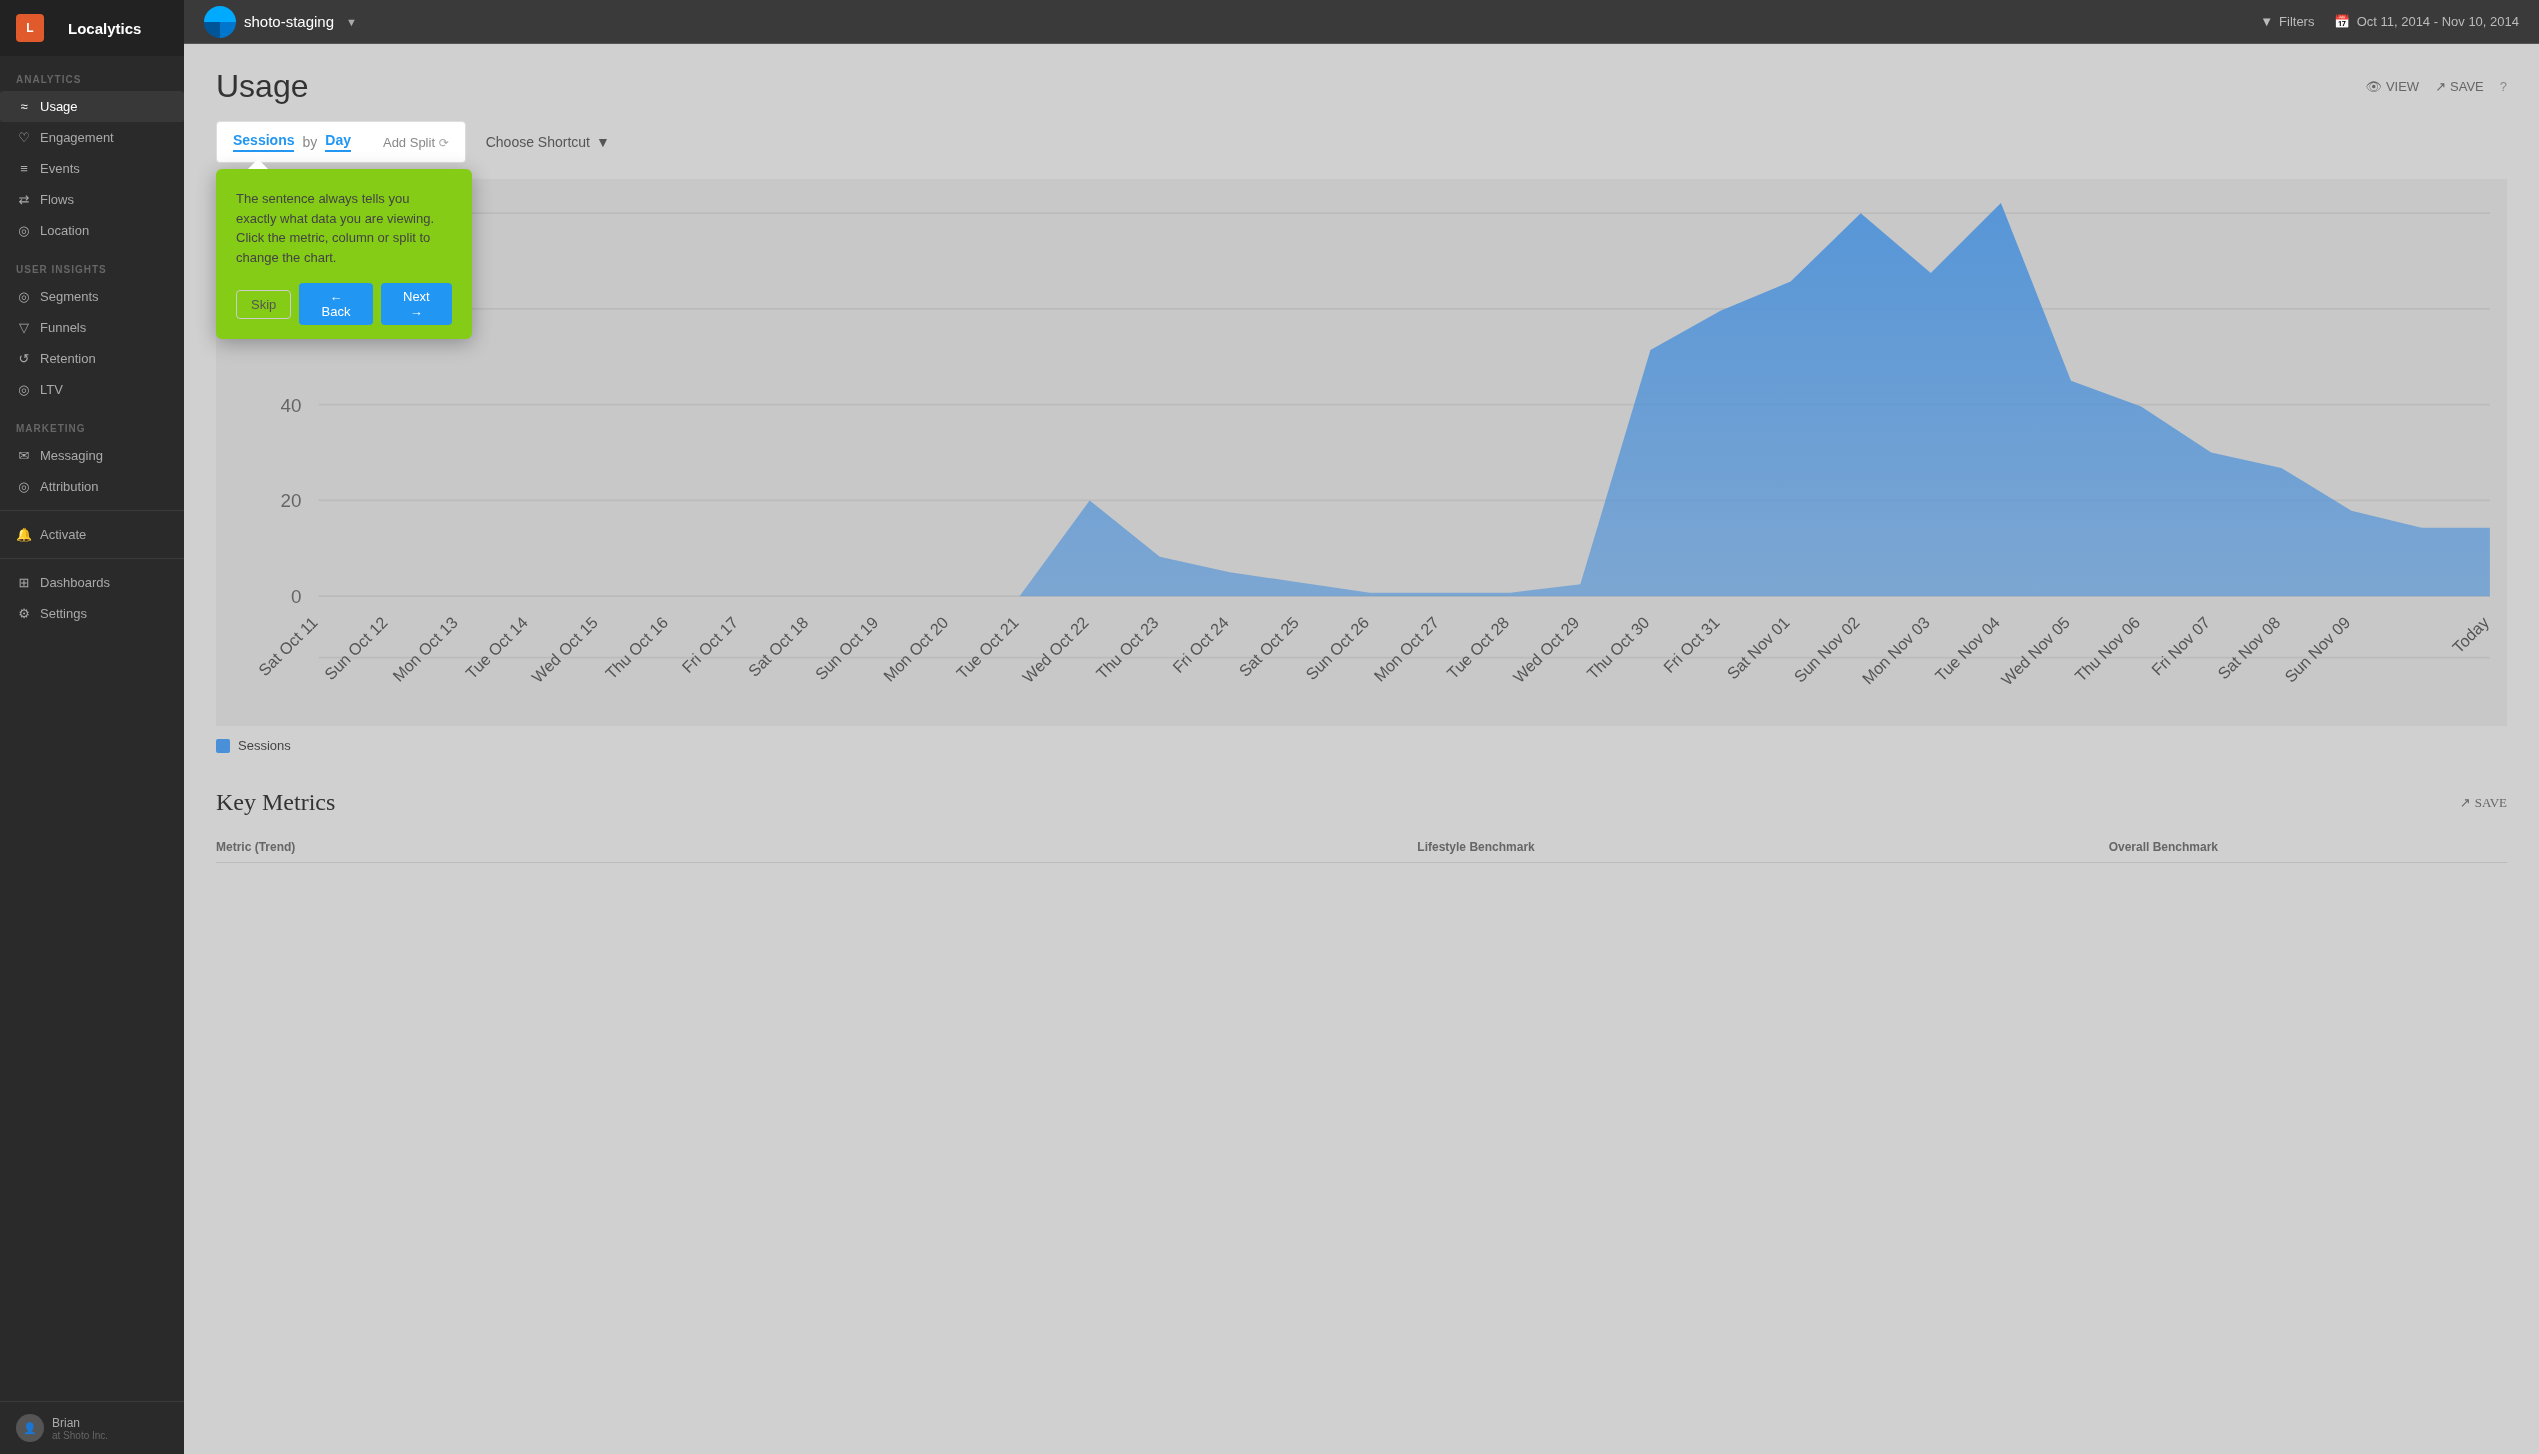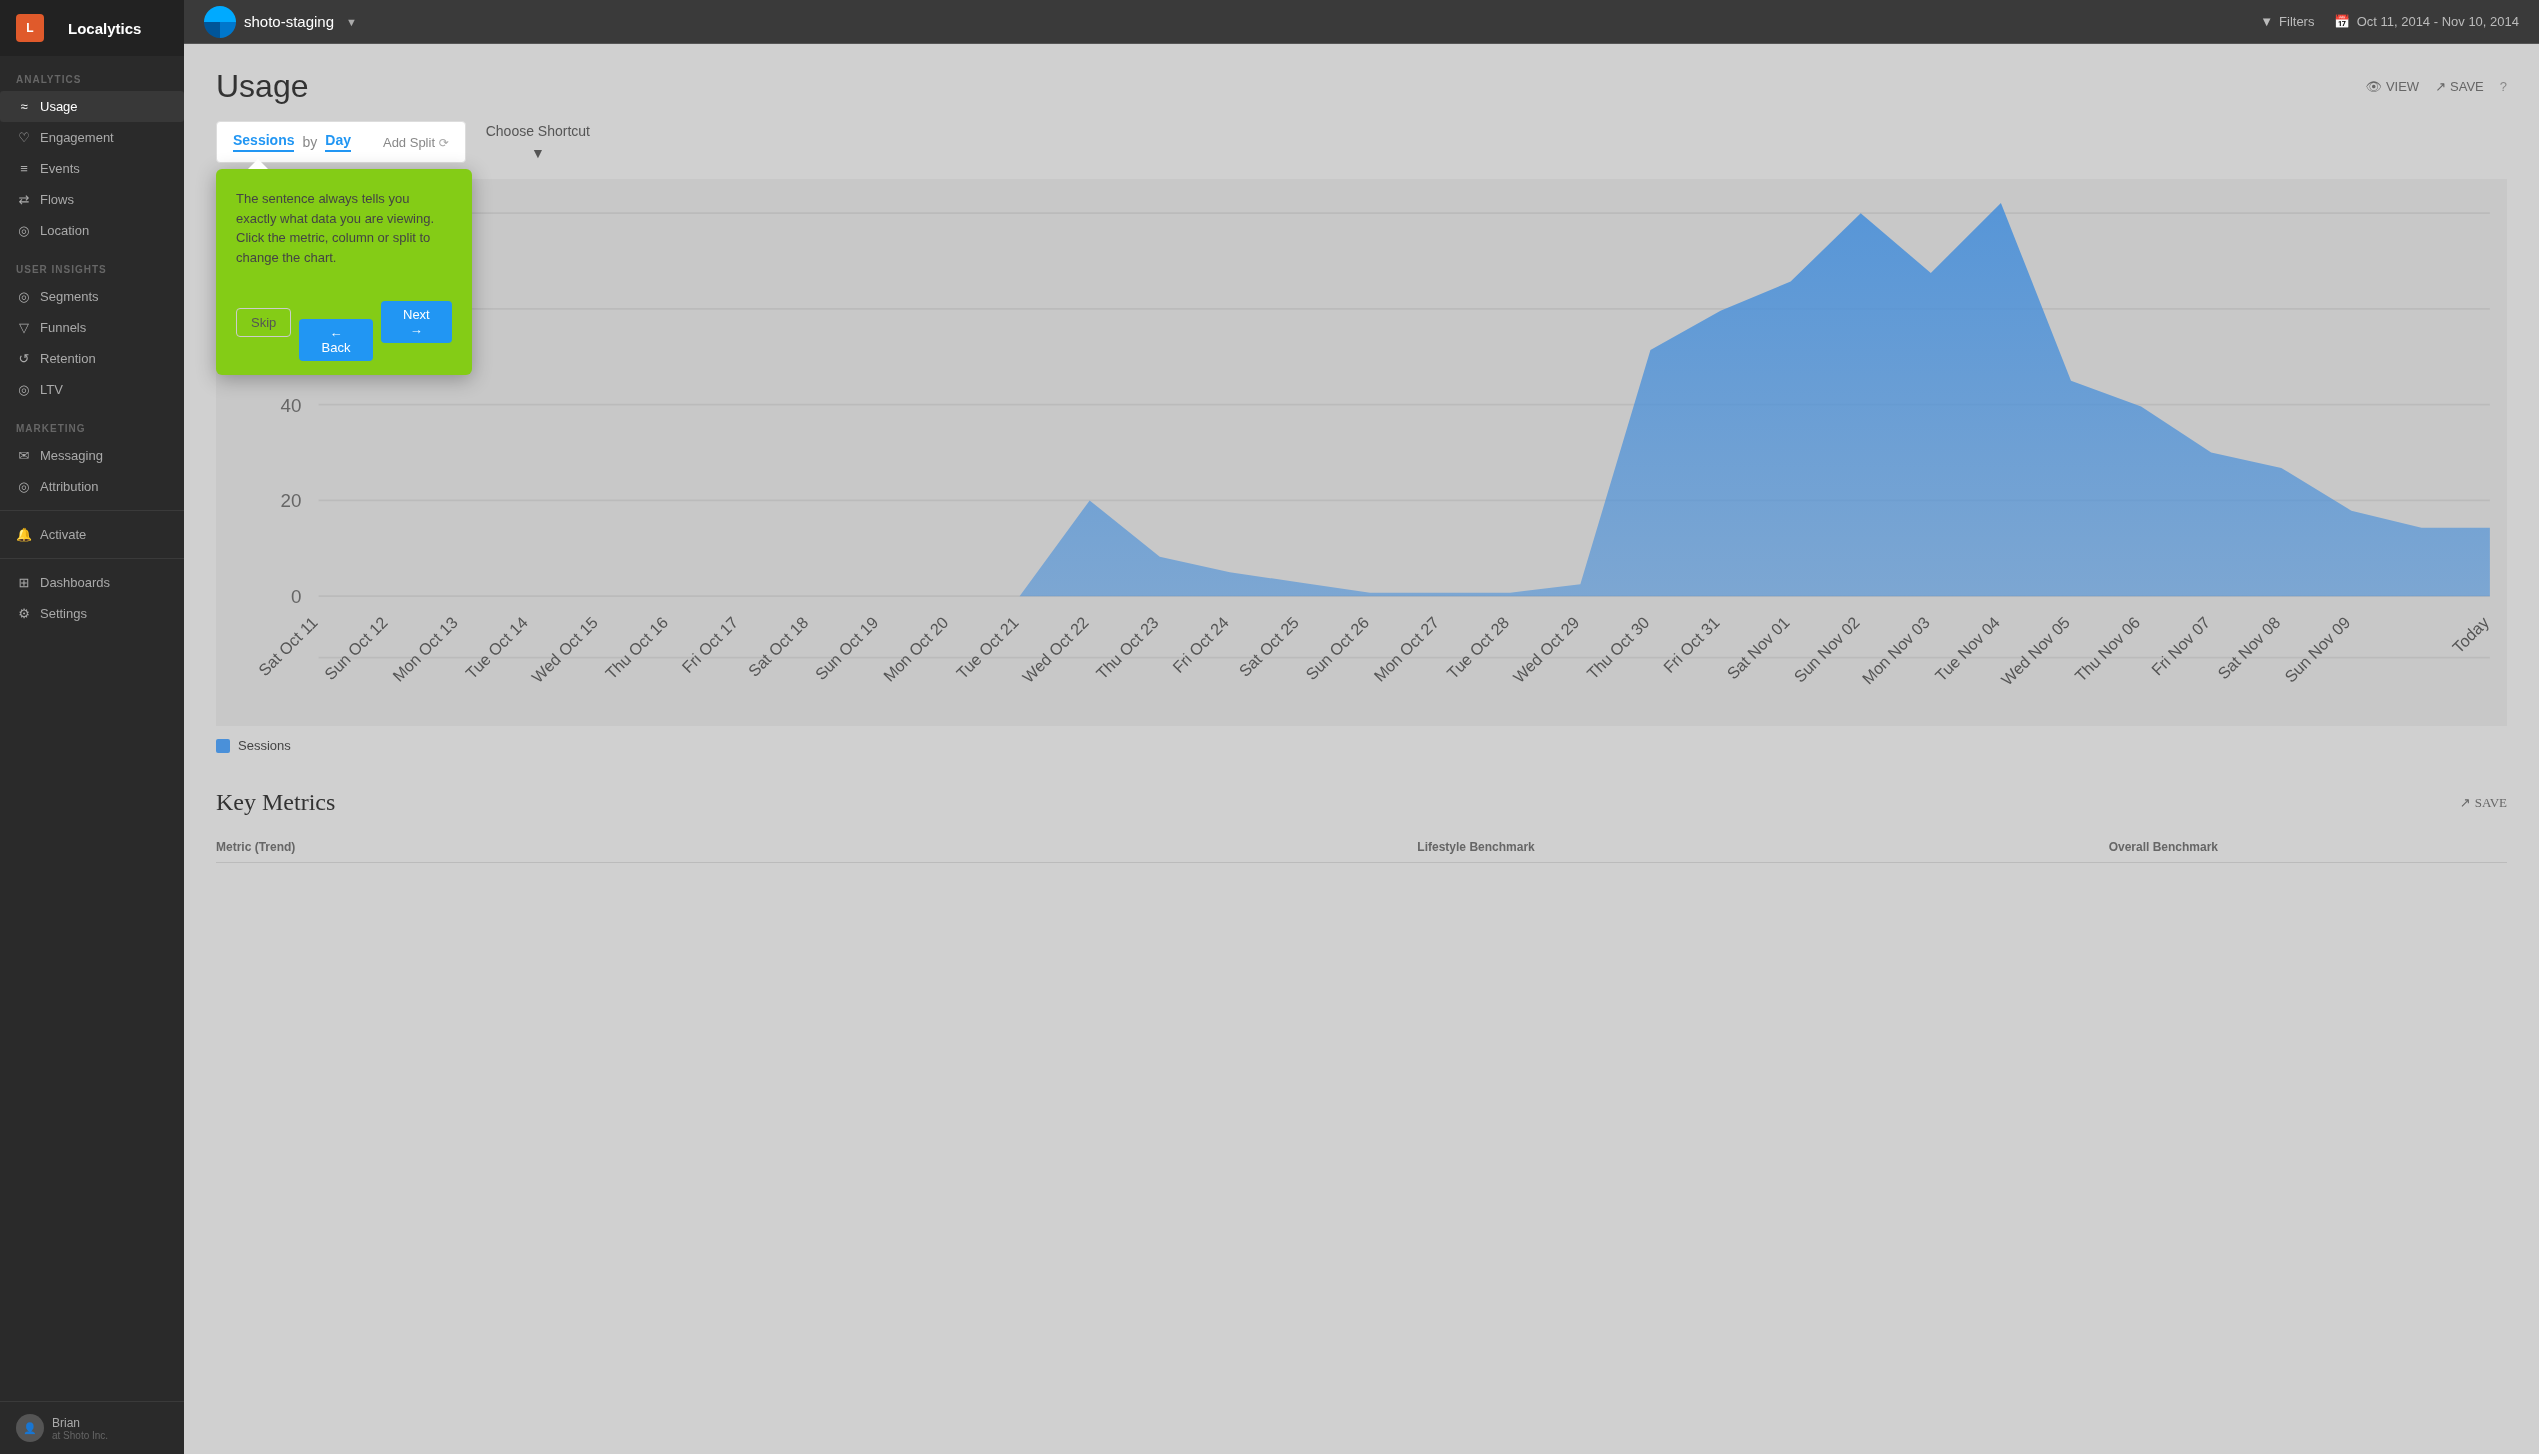--- a/index.html
+++ b/index.html
@@ -146,21 +146,20 @@
     .sentence-add { color: #888; font-size: 13px; margin-left: 24px; cursor: pointer; }
     .sentence-split-icon { color: #aaa; font-size: 12px; }
 
     .choose-shortcut {
       display: flex;
       align-items: center;
       gap: 6px;
       color: #555;
       font-size: 14px;
       cursor: pointer;
-      flex-direction: column;
     }
 
     
     .tooltip-popup {
       position: absolute;
       top: 48px;
       left: 32px;
       width: 256px;
       background: #84cc16;
       border-radius: 6px;
@@ -173,21 +172,21 @@
       top: -10px;
       left: 32px;
       width: 0; height: 0;
       border-left: 10px solid transparent;
       border-right: 10px solid transparent;
       border-bottom: 10px solid white;
     }
     .tooltip-text { font-size: 13px; color: #444; line-height: 1.5; margin-bottom: 16px; }
     .tooltip-buttons { display: flex; align-items: center; gap: 8px; justify-content: flex-end; }
     .btn-skip { background: none; border: 1px solid #ccc; border-radius: 4px; padding: 6px 14px; font-size: 13px; color: #555; cursor: pointer; }
-    .btn-back { background: #2196f3; border: none; border-radius: 4px; padding: 6px 14px; font-size: 13px; color: white; cursor: pointer; margin-top: 36px; }
+    .btn-back { background: #2196f3; border: none; border-radius: 4px; padding: 6px 14px; font-size: 13px; color: white; cursor: pointer; }
     .btn-next { background: #2196f3; border: none; border-radius: 4px; padding: 6px 14px; font-size: 13px; color: white; cursor: pointer; }
 
     
     .chart-area {
       margin: 0 32px;
       background: #c8c8c8;
       position: relative;
     }
     .chart-svg-container { width: 100%; }
 

